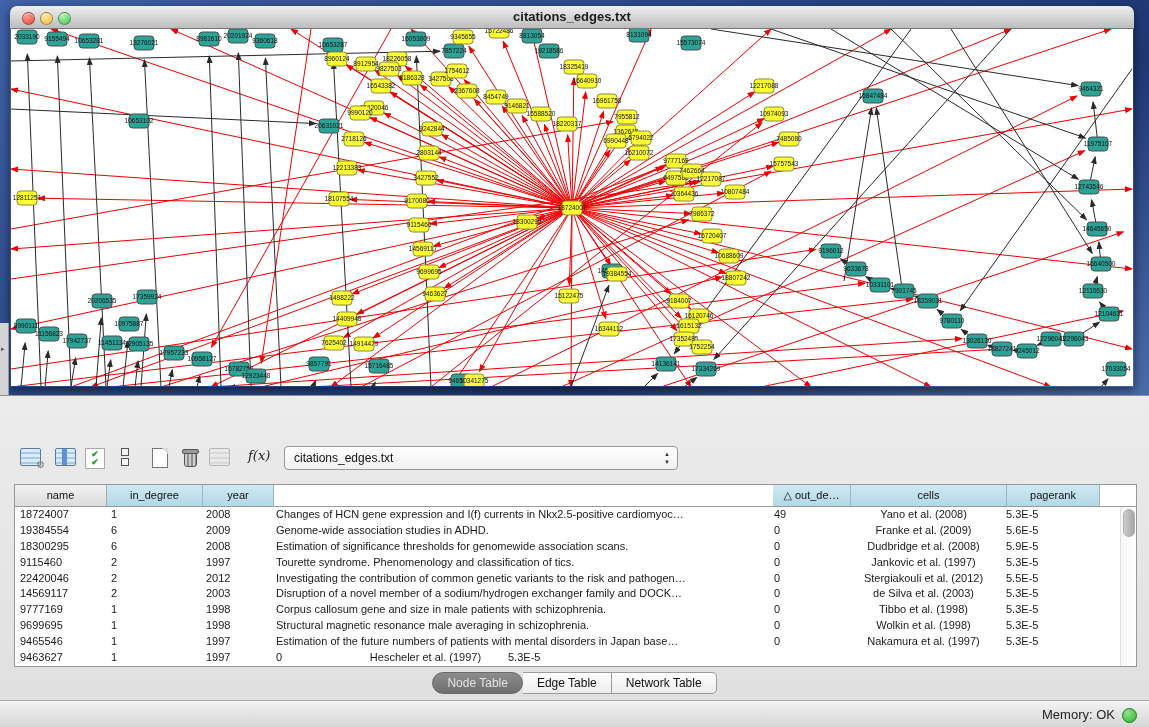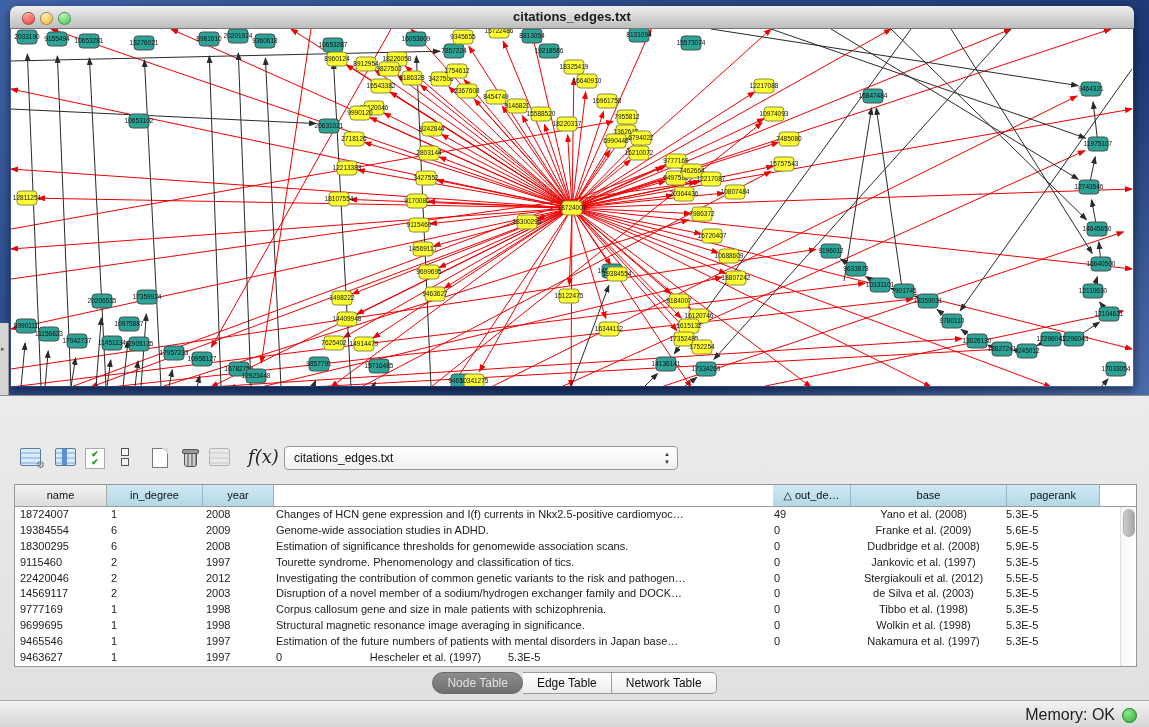--- a/index.html
+++ b/index.html
@@ -49,21 +49,21 @@
   .icon-rows i{position:absolute;left:1px;width:6px;height:6px;border:1px solid #555;background:#f4f4f4;display:block;}
   .icon-rows i.r2{top:10px;}
   .icon-doc{width:14px;height:18px;background:#fff;border:1px solid #777;position:relative;}
   .icon-doc::before{content:"";position:absolute;right:-1px;top:-1px;border-style:solid;
     border-width:0 6px 6px 0;border-color:transparent #d9d9d9 transparent transparent;}
   .icon-trash{width:15px;height:18px;position:relative;}
   .icon-trash .lid{position:absolute;left:0;top:1px;width:15px;height:3px;background:#9a9a9a;border:1px solid #555;border-radius:2px;}
   .icon-trash .bin{position:absolute;left:2px;top:5px;width:11px;height:12px;border:1px solid #555;border-radius:0 0 3px 3px;
     background:repeating-linear-gradient(90deg,#cfcfcf 0 2px,#8f8f8f 2px 4px);}
   .mini-table.disabled{opacity:.45;filter:grayscale(1);}
-  .fx{font-family:"DejaVu Serif",serif;font-style:italic;font-size:18px;color:#222;}
+  .fx{font-family:"DejaVu Serif",serif;font-style:italic;font-size:13px;color:#222;}
   .combo{position:absolute;left:284px;top:26px;width:392px;height:22px;
     background:linear-gradient(#ffffff,#f1f1f1);border:1px solid #989898;border-radius:4px;}
   .combo .val{font-size:12px;color:#111;line-height:22px;padding-left:9px;}
   .combo .arrows{position:absolute;right:7px;top:3px;font-size:6px;line-height:8px;color:#333;text-align:center;}
 
   
   .tablebox{position:absolute;left:14px;top:88px;width:1121px;height:181px;background:#fff;border:1px solid #979797;}
   .thead{display:flex;height:21px;border-bottom:1px solid #9a9a9a;background:#fff;}
   .th{font-size:11px;color:#111;text-align:center;line-height:21px;
     background:linear-gradient(#cfe9f3,#b2d8e6);border-right:1px solid #93b9c6;
@@ -83,21 +83,21 @@
   .tabbar{position:absolute;left:0;top:276px;width:1149px;height:26px;display:flex;justify-content:center;}
   .seg{height:20px;line-height:20px;font-size:12px;color:#111;padding:0 14px;
     background:linear-gradient(#ffffff,#ececec);border:1px solid #9c9c9c;border-left:none;}
   .seg.first{border-left:1px solid #9c9c9c;border-radius:5px 0 0 5px;}
   .seg.last{border-radius:0 5px 5px 0;}
   .seg.active{background:linear-gradient(#8d8d8d,#6e6e6e);color:#e3e3e3;border-color:#6a6a6a;border-radius:11px;}
 
   
   #statusbar{position:absolute;left:0;top:700px;width:1149px;height:27px;
     background:linear-gradient(#f3f3f3,#d5d5d5);border-top:1px solid #a8a8a8;}
-  .mem-label{position:absolute;right:34px;top:0;font-size:16px;color:#222;line-height:27px;}
+  .mem-label{position:absolute;right:34px;top:0;font-size:13px;color:#222;line-height:27px;}
   .mem-dot{position:absolute;right:12px;top:7px;width:13px;height:13px;border-radius:50%;
     border:1px solid #1d7a1d;background:radial-gradient(circle at 35% 30%,#8fe48f,#2db32d);}
 </style>
 </head>
 <body>
 
 <div id="desktop">
   <div id="net-window">
     <div class="titlebar">
       <span class="traffic t-red"></span>
@@ -810,21 +810,21 @@
     </div>
   </div>
 
   <div class="tablebox">
     <div class="thead" id="thead">
         <div class="th gray" style="width: 91px;">name</div>
         <div class="th" style="width: 95px;">in_degree</div>
         <div class="th" style="width: 70px;">year</div>
         <div class="th" style="width: 498px; margin-top: 35px;">title</div>
         <div class="th" style="width: 77px;">△ out_de…</div>
-        <div class="th" style="width: 155px;">base</div>
+        <div class="th" style="width: 155px;">cells</div>
         <div class="th" style="width: 92px;">pagerank</div>
       </div>
     <div class="tbody" id="tbody">
         <div class="trow">
           <div class="td" style="width: 91px;">18724007</div>
           <div class="td" style="width: 95px;">1</div>
           <div class="td" style="width: 70px;">2008</div>
           <div class="td" style="width: 498px;">Changes of HCN gene expression and I(f) currents in Nkx2.5-positive cardiomyoc…</div>
           <div class="td" style="width: 77px;">49</div>
           <div class="td center" style="width: 155px;">Yano et al. (2008)</div>
@@ -881,21 +881,21 @@
           <div class="td" style="width: 70px;">1998</div>
           <div class="td" style="width: 498px;">Corpus callosum gene and size in male patients with schizophrenia.</div>
           <div class="td" style="width: 77px;">0</div>
           <div class="td center" style="width: 155px;">Tibbo et al. (1998)</div>
           <div class="td" style="width: 92px;">5.3E-5</div>
         </div>
         <div class="trow">
           <div class="td" style="width: 91px;">9699695</div>
           <div class="td" style="width: 95px;">1</div>
           <div class="td" style="width: 70px;">1998</div>
-          <div class="td" style="width: 498px;">Structural magnetic resonance image averaging in significance.</div>
+          <div class="td" style="width: 498px;">Structural magnetic resonance male averaging in schizophrenia.</div>
           <div class="td" style="width: 77px;">0</div>
           <div class="td center" style="width: 155px;">Wolkin et al. (1998)</div>
           <div class="td" style="width: 92px;">5.3E-5</div>
         </div>
         <div class="trow">
           <div class="td" style="width: 91px;">9465546</div>
           <div class="td" style="width: 95px;">1</div>
           <div class="td" style="width: 70px;">1997</div>
           <div class="td" style="width: 498px;">Estimation of the future numbers of patients with mental disorders in Japan base…</div>
           <div class="td" style="width: 77px;">0</div>

